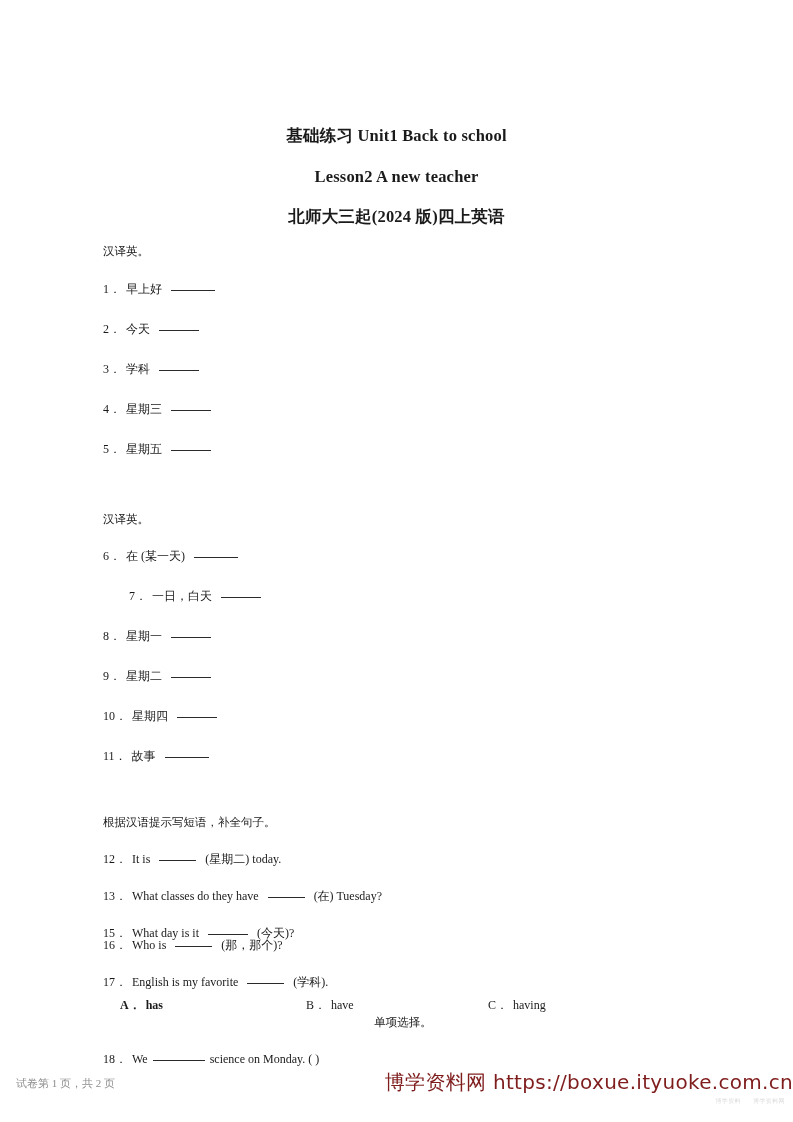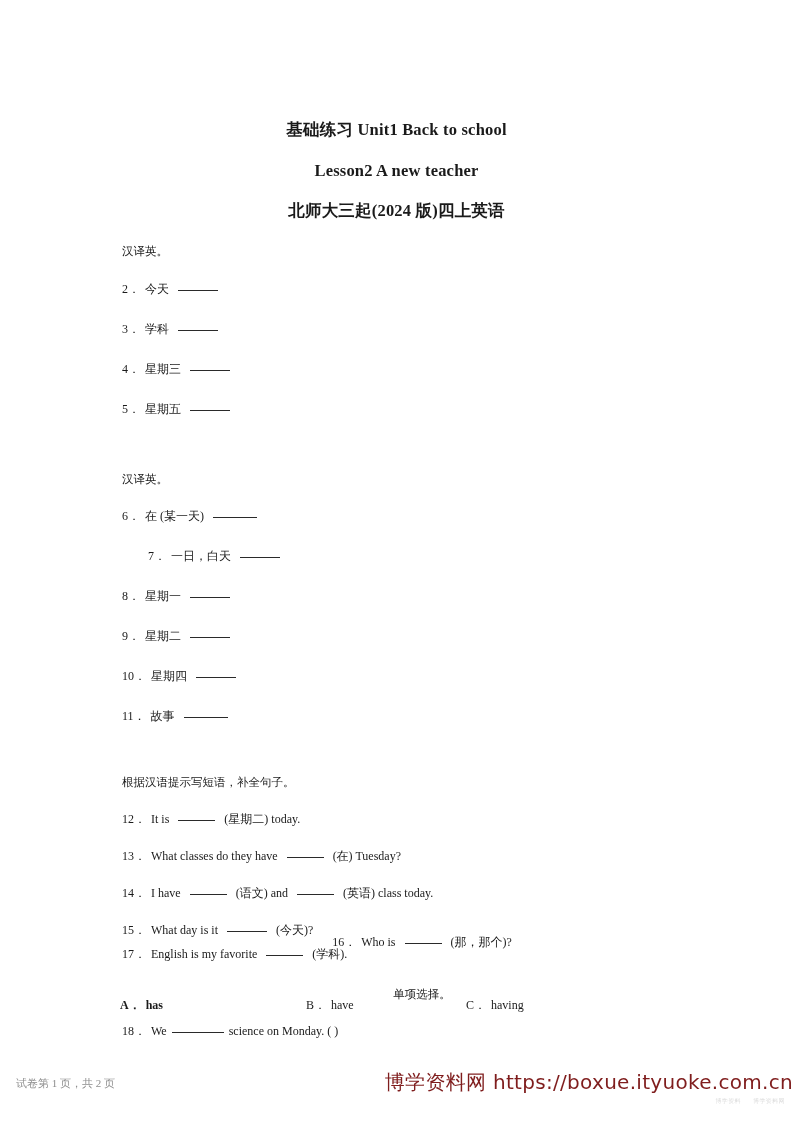--- a/index.html
+++ b/index.html
@@ -20,38 +20,38 @@
   .page {
     position: absolute;
     inset: 0;
   }
 
   
   .title-block {
     position: absolute;
     left: 0;
     right: 0;
-    top: 122px;
+    top: 128px;
     text-align: center;
   }
   .title-line {
     font-weight: bold;
     font-size: 16.5px;
     line-height: 1;
     margin: 0 0 24px 0;
     letter-spacing: 0.2px;
     white-space: nowrap;
   }
   .title-line.l2 { margin-bottom: 24px; }
   .title-line.l3 { margin-bottom: 8px; }
 
   
   .content {
     position: absolute;
-    left: 122px;
+    left: 103px;
     top: 246px;
     width: 600px;
   }
 
   .section-heading {
     font-size: 11.5px;
     line-height: 1;
     margin: 0;
     white-space: nowrap;
   }
@@ -93,21 +93,21 @@
     font-size: 12px;
     line-height: 1;
     white-space: nowrap;
   }
   .choice {
     position: absolute;
     top: 0;
   }
   .choice.a { left: 3px; font-weight: bold; }
   .choice.b { left: 189px; }
-  .choice.c { left: 349px; }
+  .choice.c { left: 371px; }
 
   
   .footer-page {
     position: absolute;
     left: 16px;
     right: 0;
     top: 1078px;
     text-align: left;
     font-size: 11px;
     color: #8e8e8e;
@@ -150,20 +150,23 @@
   <div class="title-block">
     <div class="title-line l1">基础练习  Unit1 Back to school</div>
     <div class="title-line l2">Lesson2 A new teacher</div>
     <div class="title-line l3">北师大三起(2024 版)四上英语</div>
   </div>
 
   <div class="content">
 
     <div class="section-heading" style="margin-bottom:25px;">汉译英。</div>
 
+    <div class="item" style="margin-bottom:28px;">
+      <span class="num">1．</span><span class="sp"></span><span class="zh">早上好</span><span class="sp-lg"></span><span class="blank w1"></span>
+    </div>
 
     <div class="item" style="margin-bottom:28px;">
       <span class="num">2．</span><span class="sp"></span><span class="zh">今天</span><span class="sp-lg"></span><span class="blank w2"></span>
     </div>
 
     <div class="item" style="margin-bottom:28px;">
       <span class="num">3．</span><span class="sp"></span><span class="zh">学科</span><span class="sp-lg"></span><span class="blank w2"></span>
     </div>
 
     <div class="item" style="margin-bottom:28px;">
@@ -203,29 +206,26 @@
     <div class="section-heading" style="margin-top:55px; margin-bottom:24px;">根据汉语提示写短语，补全句子。</div>
 
     <div class="item" style="margin-bottom:25px;">
       <span class="num">12．</span><span class="sp"></span><span>It is</span><span class="sp-lg"></span><span class="blank w3"></span><span class="sp-lg"></span><span>(星期二) today.</span>
     </div>
 
     <div class="item" style="margin-bottom:25px;">
       <span class="num">13．</span><span class="sp"></span><span>What classes do they have</span><span class="sp-lg"></span><span class="blank w3"></span><span class="sp-lg"></span><span>(在) Tuesday?</span>
     </div>
 
-    <div class="item" style="margin-bottom:25px;">
-      <span class="num">14．</span><span class="sp"></span><span>I have</span><span class="sp-lg"></span><span class="blank w3"></span><span class="sp-lg"></span><span>(语文) and</span><span class="sp-lg"></span><span class="blank w3"></span><span class="sp-lg"></span><span>(英语) class today.</span>
-    </div>
 
     <div class="item" style="">
       <span class="num">15．</span><span class="sp"></span><span>What day is it</span><span class="sp-lg"></span><span class="blank w2"></span><span class="sp-lg"></span><span>(今天)?</span>
     </div>
 
-    <div class="item" style="text-align:center;">
+    <div class="item" style="margin-bottom:25px;">
       <span class="num">16．</span><span class="sp"></span><span>Who is</span><span class="sp-lg"></span><span class="blank w3"></span><span class="sp-lg"></span><span>(那，那个)?</span>
     </div>
 
     <div class="item" style="margin-bottom:29px;">
       <span class="num">17．</span><span class="sp"></span><span>English is my favorite</span><span class="sp-lg"></span><span class="blank w3"></span><span class="sp-lg"></span><span>(学科).</span>
     </div>
 
     <div class="section-heading" style="margin-bottom:25px;text-align:center;">单项选择。</div>
 
     <div class="item">

